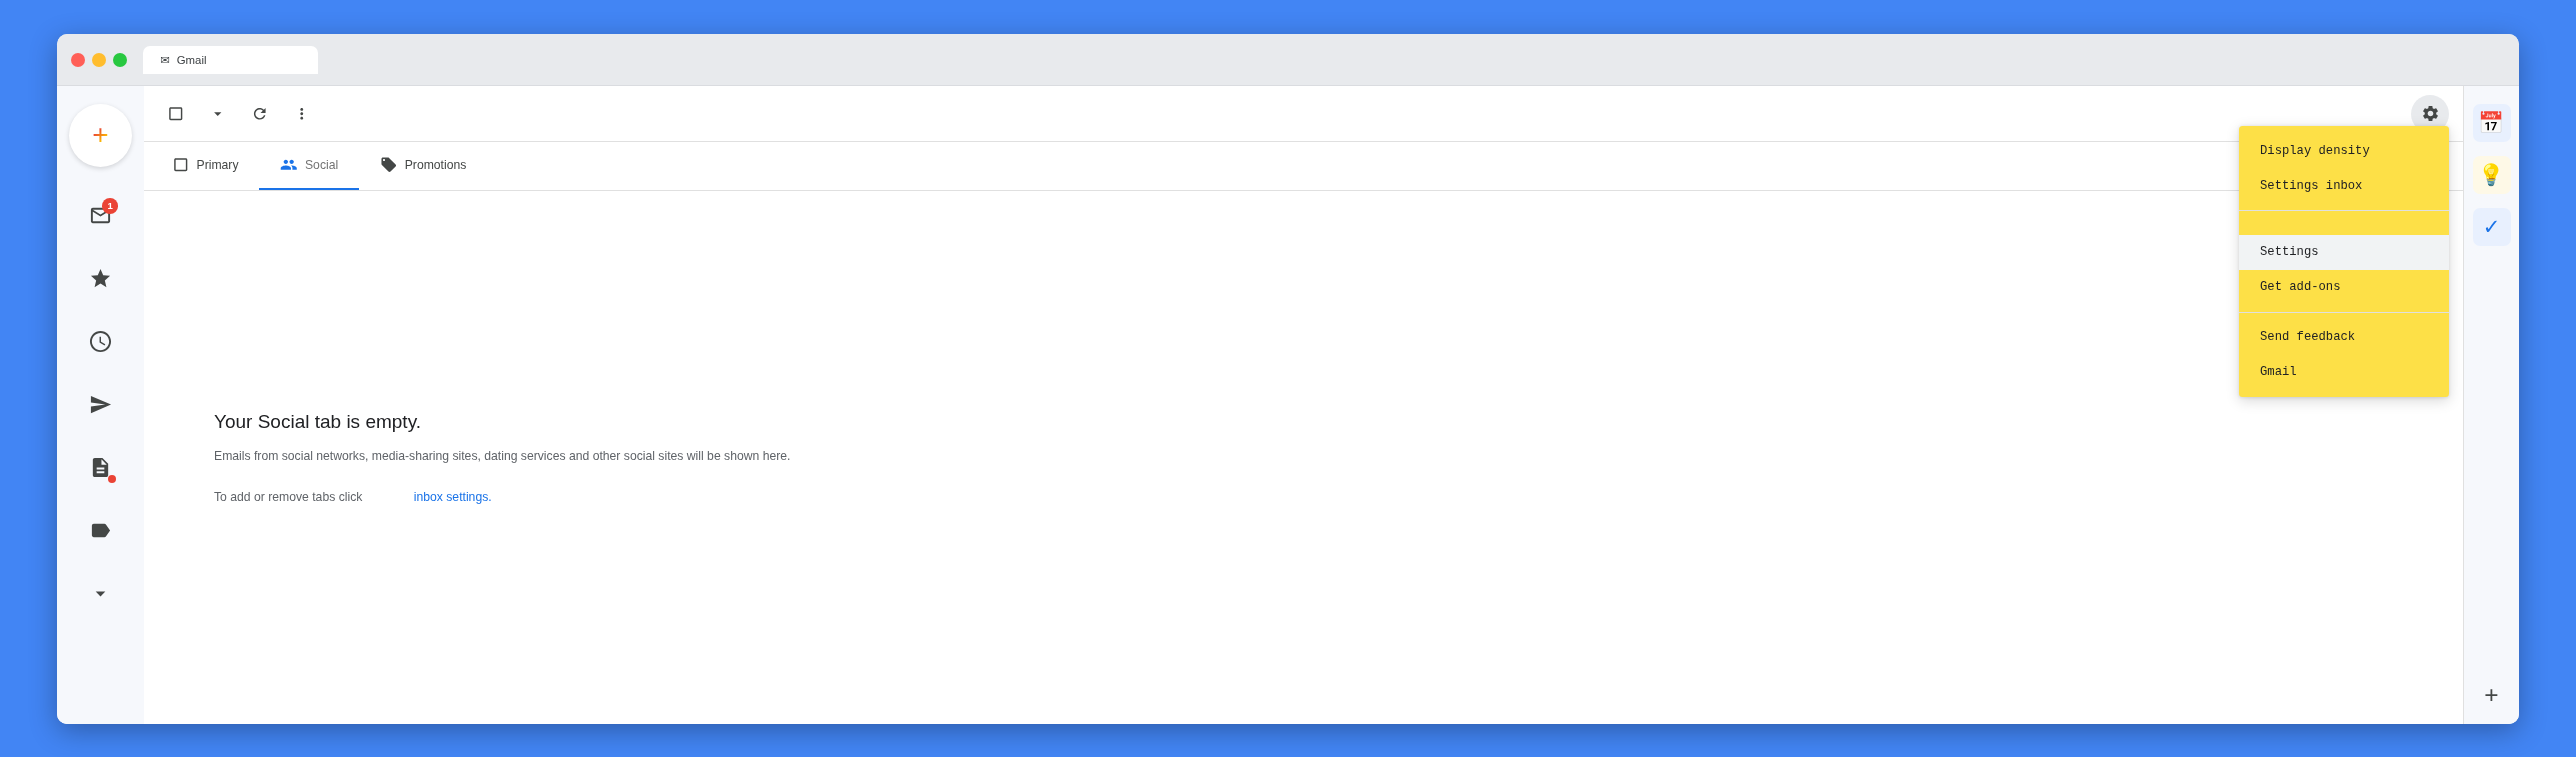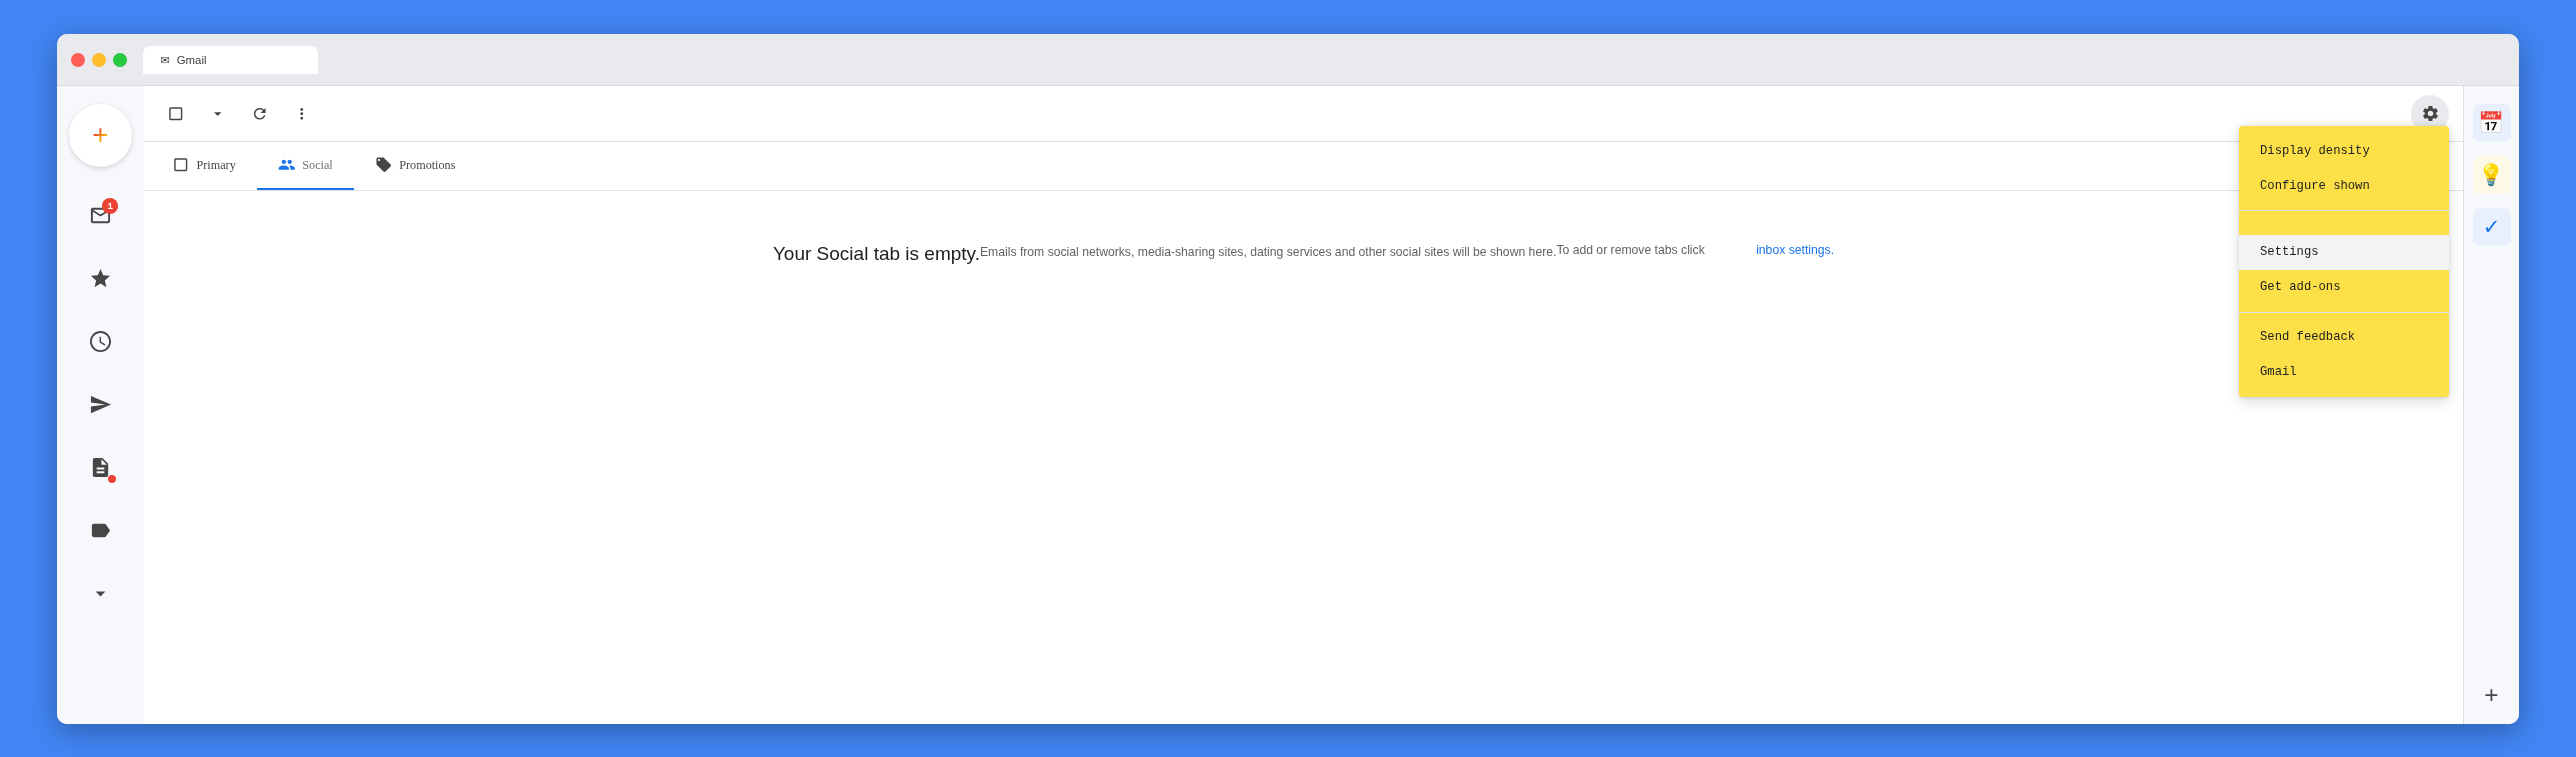--- a/index.html
+++ b/index.html
@@ -215,21 +215,20 @@
     }
 
     
     .inbox-tabs {
       height: 49px;
       display: flex;
       align-items: flex-start;
       border-bottom: 0.9px solid #e0e0e0;
       background: white;
       padding: 0 7px;
-      font-family: Liberation Serif, serif;
     }
 
     .inbox-tab {
       display: flex;
       align-items: center;
       gap: 7px;
       padding: 0 21px;
       height: 100%;
       cursor: pointer;
       font-size: 12.2px;
@@ -248,20 +247,21 @@
       height: 17.5px;
     }
 
     .inbox-tab.active svg { fill: #1a73e8; }
     .inbox-tab:not(.active) svg { fill: #444746; }
 
     
     .empty-state {
       flex: 1;
       display: flex;
+      flex-direction: column;
       justify-content: center;
       padding: 52px 70px;
       background: white;
     }
 
     .empty-state-title {
       font-size: 19px;
       color: #202124;
       margin-bottom: 14px;
       font-weight: 400;
@@ -452,21 +452,21 @@
           <svg viewBox="0 0 24 24">
             <path d="M19.14,12.94c0.04-0.3,0.06-0.61,0.06-0.94c0-0.32-0.02-0.64-0.07-0.94l2.03-1.58c0.18-0.14,0.23-0.41,0.12-0.61 l-1.92-3.32c-0.12-0.22-0.37-0.29-0.59-0.22l-2.39,0.96c-0.5-0.38-1.03-0.7-1.62-0.94L14.4,2.81c-0.04-0.24-0.24-0.41-0.48-0.41 h-3.84c-0.24,0-0.43,0.17-0.47,0.41L9.25,5.35C8.66,5.59,8.12,5.92,7.63,6.29L5.24,5.33c-0.22-0.08-0.47,0-0.59,0.22L2.74,8.87 C2.62,9.08,2.66,9.34,2.86,9.48l2.03,1.58C4.84,11.36,4.8,11.69,4.8,12s0.02,0.64,0.07,0.94l-2.03,1.58 c-0.18,0.14-0.23,0.41-0.12,0.61l1.92,3.32c0.12,0.22,0.37,0.29,0.59,0.22l2.39-0.96c0.5,0.38,1.03,0.7,1.62,0.94l0.36,2.54 c0.05,0.24,0.24,0.41,0.48,0.41h3.84c0.24,0,0.44-0.17,0.47-0.41l0.36-2.54c0.59-0.24,1.13-0.56,1.62-0.94l2.39,0.96 c0.22,0.08,0.47,0,0.59-0.22l1.92-3.32c0.12-0.22,0.07-0.47-0.12-0.61L19.14,12.94z M12,15.6c-1.98,0-3.6-1.62-3.6-3.6 s1.62-3.6,3.6-3.6s3.6,1.62,3.6,3.6S13.98,15.6,12,15.6z"></path>
           </svg>
         </button>
 
         <div class="dropdown-menu">
           <div class="menu-item">
             <span>Display density</span>
           </div>
           <div class="menu-item">
-            <span>Configure shown</span>
+            <span>Settings inbox</span>
           </div>
           <div class="menu-divider"></div>
           <div class="menu-item active-item">
             <span>Settings</span>
           </div>
           <div class="menu-item">
             <span>Get add-ons</span>
           </div>
           <div class="menu-divider"></div>
           <div class="menu-item">

